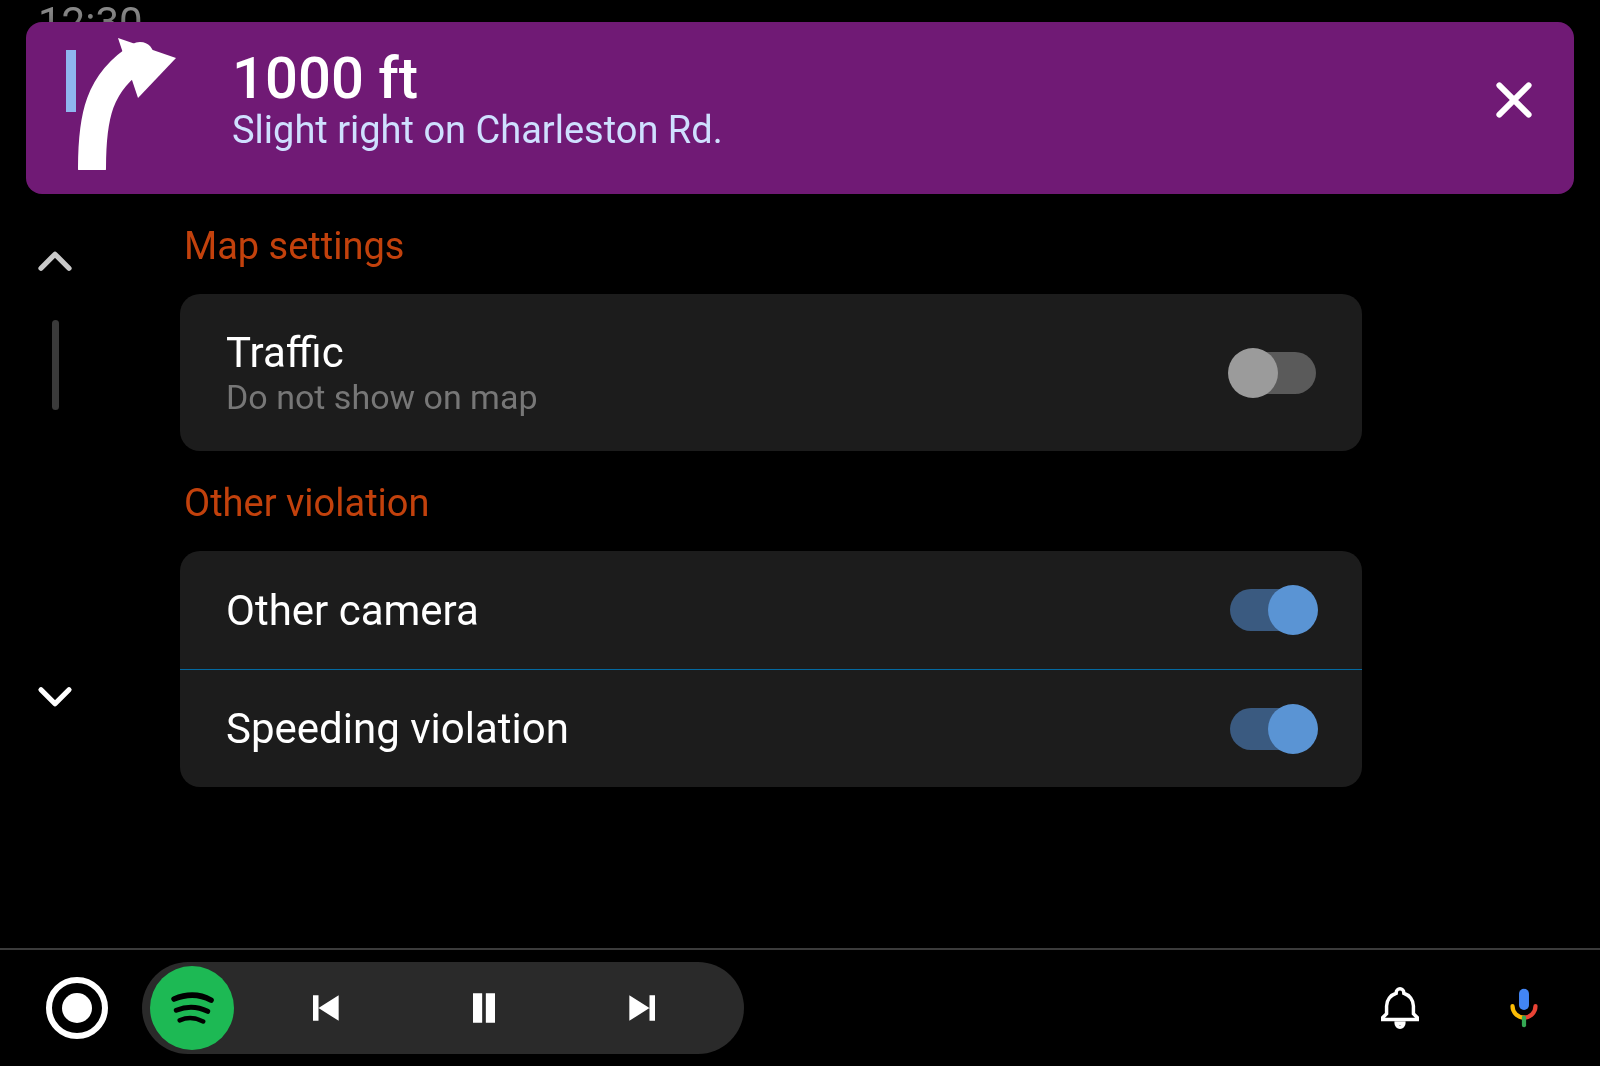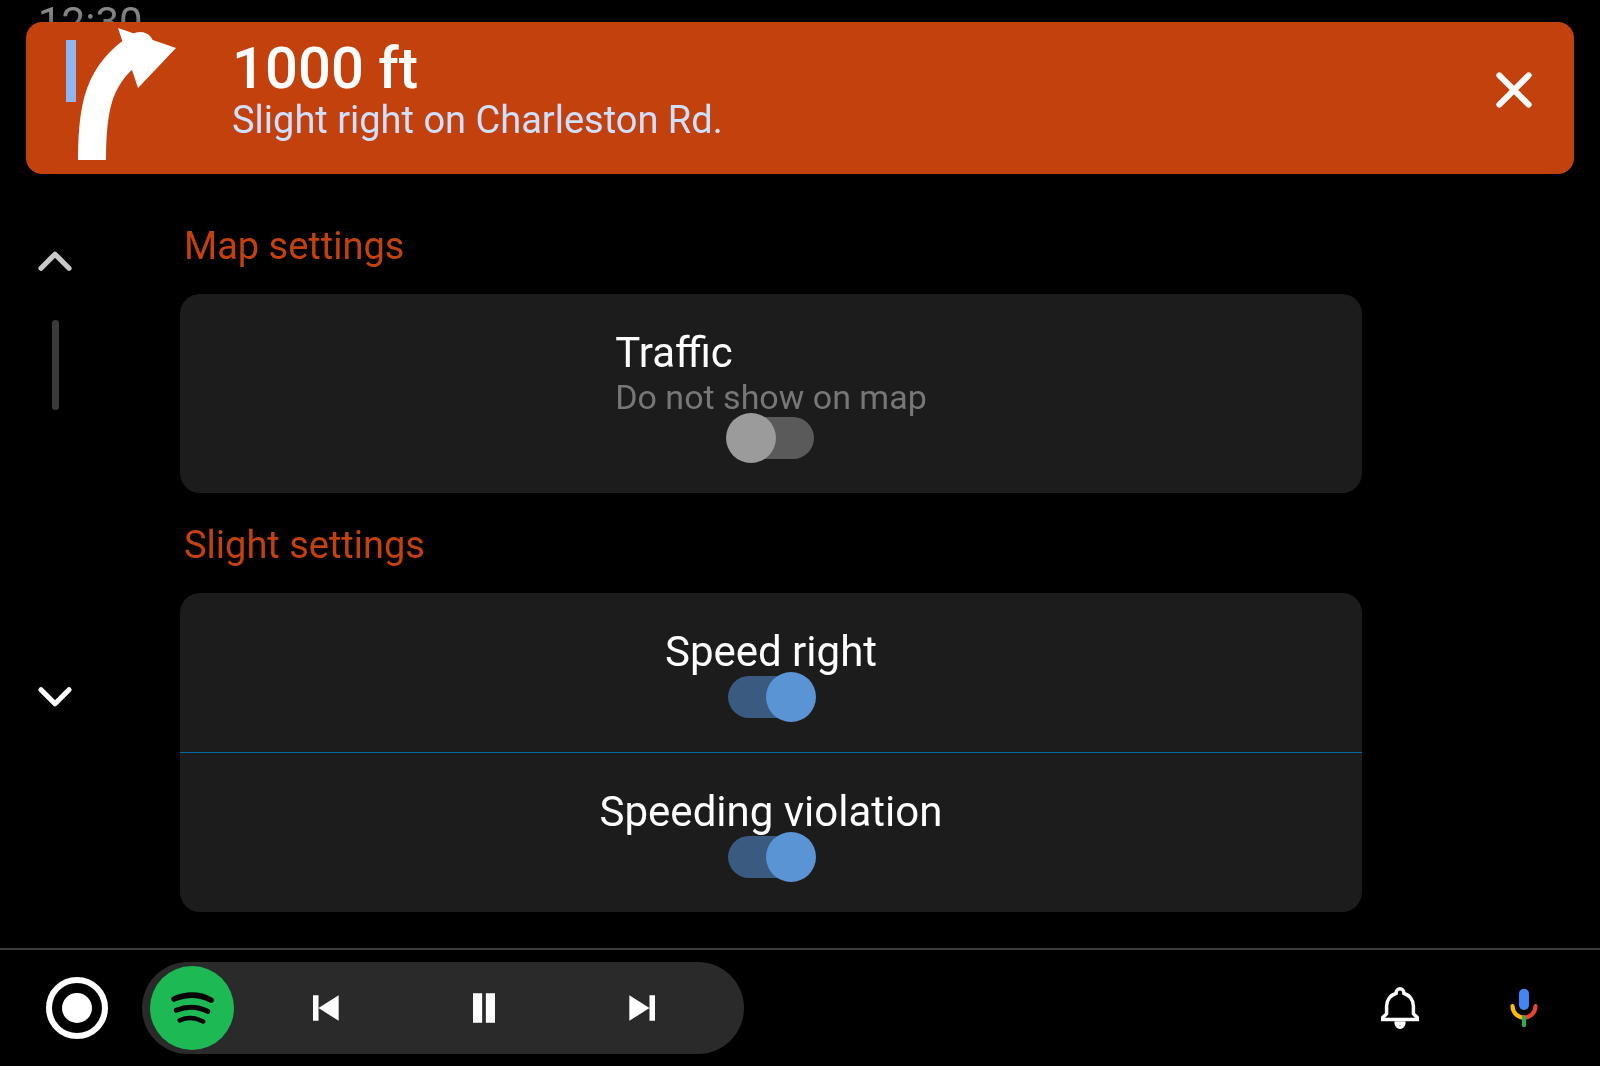--- a/index.html
+++ b/index.html
@@ -4,22 +4,22 @@
 <style>
   * { box-sizing: border-box; margin: 0; padding: 0; font-family: "Roboto", "Segoe UI", Arial, sans-serif; -webkit-font-smoothing: antialiased; }
   html, body { width: 1600px; height: 1066px; background: #000; color: #fff; overflow: hidden; }
   .screen { position: relative; width: 100%; height: 100%; background: #000; }
 
   
   .status-time { position: absolute; top: -2px; left: 38px; font-size: 42px; font-weight: 400; color: #fff; opacity: .55; }
 
   
   .nav-banner {
-    position: absolute; left: 26px; right: 26px; top: 22px; height: 152px;
-    background: #c2410c; border-radius: 16px; display: flex; align-items: center;
+    position: absolute; left: 26px; right: 26px; top: 22px; height: 172px;
+    background: #701a75; border-radius: 16px; display: flex; align-items: center;
     padding: 0 24px 16px 28px; box-shadow: 0 6px 24px rgba(0,0,0,.6);
   }
   .nav-banner .arrow-wrap { width: 140px; display:flex; align-items:center; justify-content:center; }
   .nav-banner .texts { flex:1; padding-left: 38px; }
   .nav-banner .distance { font-size: 58px; font-weight: 500; letter-spacing: 0px; color:#fff; line-height:1.05; }
   .nav-banner .instruction { font-size: 38px; color:#cfe0ff; }
   .nav-banner .close { width: 72px; height: 72px; display:flex; align-items:center; justify-content:center; cursor:pointer; }
   .nav-banner .close svg { width:44px; height:44px; }
 
   
@@ -31,21 +31,21 @@
   .scroll-gutter .chev-up { margin-top: 48px; }
   .scroll-gutter .chev-down { margin-top: auto; margin-bottom: 232px; }
   .scroll-gutter .track { width:7px; background:#3a3a3a; border-radius:4px; flex:0 0 90px; margin-top:36px; }
 
   .settings { position:absolute; left:180px; right:238px; top:0; bottom:0; }
 
   .section-title { font-size:38px; color:#c2410c; margin:30px 0 26px 4px; }
 
   .card { background:#1c1c1c; border-radius:20px; overflow:hidden; }
 
-  .row { display:flex; align-items:center; padding:34px 46px; min-height:118px;flex-direction:column; }
+  .row { display:flex; align-items:center; padding:34px 46px; min-height:118px; }
   .row + .row { border-top:1px solid #0369a1; }
   .row .labels { flex:1; }
   .row .title { font-size:42px; color:#fff; font-weight:400; }
   .row .subtitle { font-size:34px; color:#777; }
 
   
   .toggle { position:relative; width:86px; height:42px; border-radius:21px; cursor:pointer; }
   .toggle.off { background:#5a5a5a; }
   .toggle.off .knob { position:absolute; left:-2px; top:-4px; width:50px; height:50px; border-radius:50%; background:#9b9b9b; }
   .toggle.on { background:#3a5a80; }
@@ -113,25 +113,25 @@
           <div class="labels">
             <div class="title">Traffic</div>
             <div class="subtitle">Do not show on map</div>
           </div>
           <div class="toggle off">
               <div class="knob"></div>
             </div>
         </div>
       </div>
 
-      <div class="section-title">Slight settings</div>
+      <div class="section-title">Other violation</div>
       <div class="card">
         <div class="row">
           <div class="labels">
-            <div class="title">Speed right</div>
+            <div class="title">Other camera</div>
           </div>
           <div class="toggle on">
               <div class="knob"></div>
             </div>
         </div>
         <div class="row">
           <div class="labels">
             <div class="title">Speeding violation</div>
           </div>
           <div class="toggle on">

